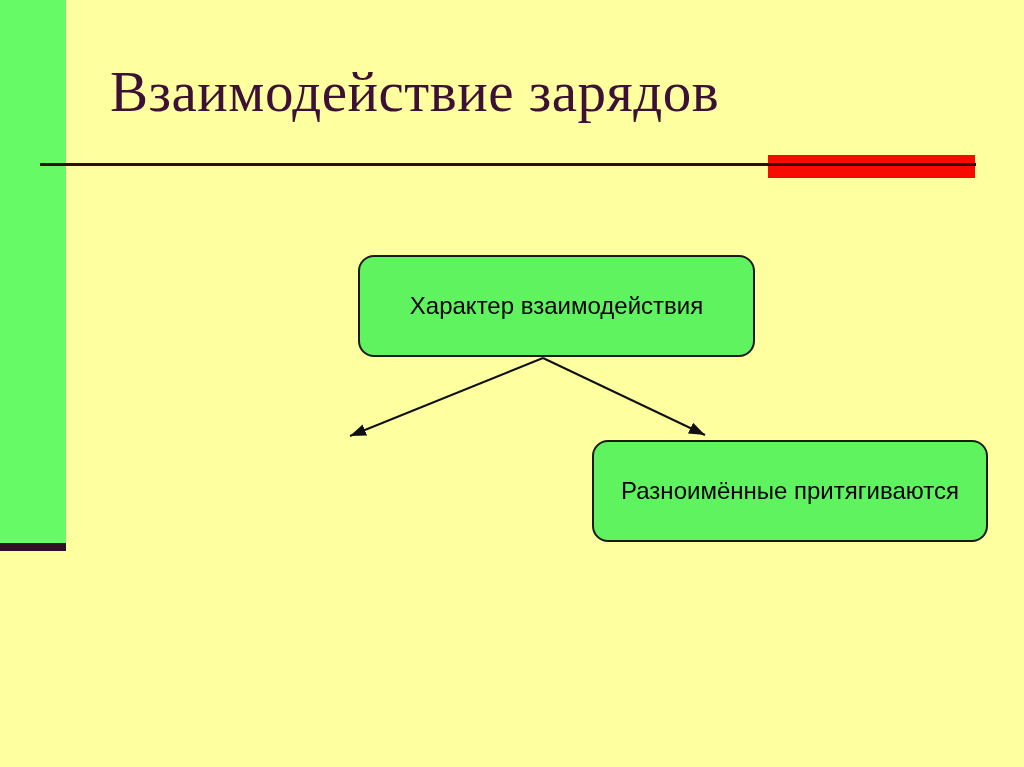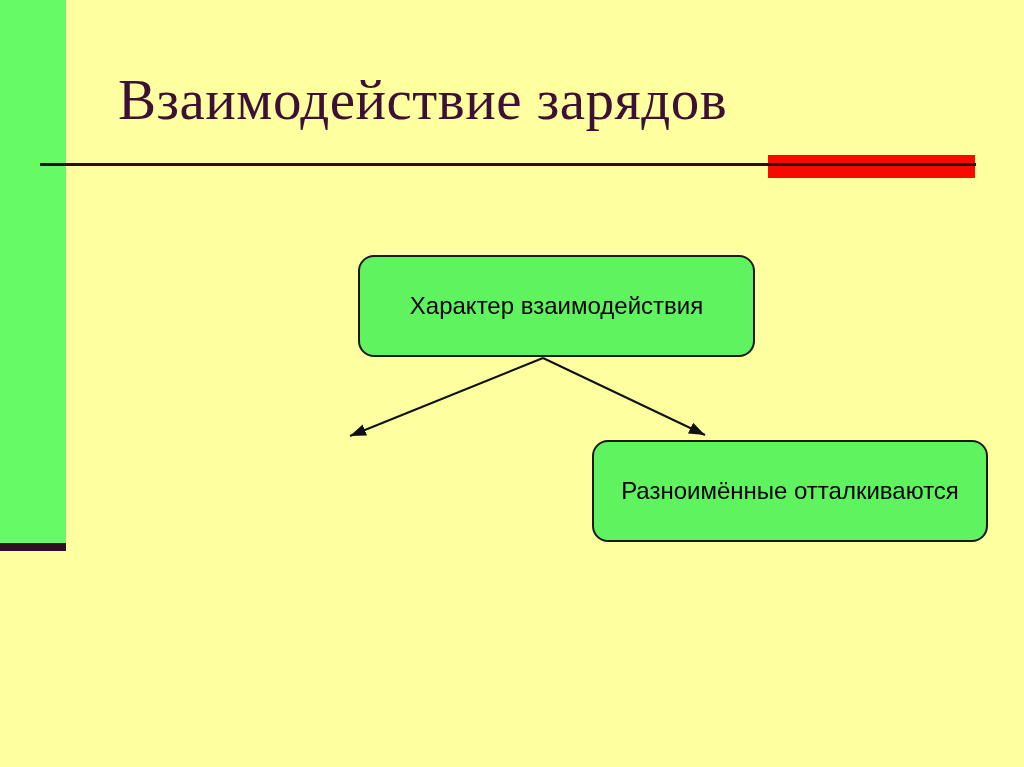--- a/index.html
+++ b/index.html
@@ -33,21 +33,21 @@
     width:66px;height:543px;
     background:var(--accent-bar);
   }
   .accent-bar-cap{
     position:absolute;left:0;top:543px;
     width:66px;height:8px;
     background:var(--accent-bar-cap);
   }
   .title{
     position:absolute;left:110px;top:56px;
-    margin:8px;
+    margin:0;
     font-family:"Liberation Serif",serif;
     font-weight:400;
     font-size:57px;
     line-height:1.25;
     letter-spacing:0.5px;
     color:var(--title-text);
     white-space:nowrap;
   }
   .red-accent{
     position:absolute;left:768px;top:155px;
@@ -109,16 +109,16 @@
     <line x1="543" y1="358" x2="350" y2="436" marker-end="url(#ah)"></line>
     <line x1="543" y1="358" x2="705" y2="435" marker-end="url(#ah)"></line>
   </svg>
 
   <div class="node node-root">
     <span>Характер взаимодействия</span>
   </div>
 
 
   <div class="node node-right">
-    <span>Разноимённые отталкиваются</span>
+    <span>Разноимённые притягиваются</span>
   </div>
 
 </div>
 
 </body></html>

